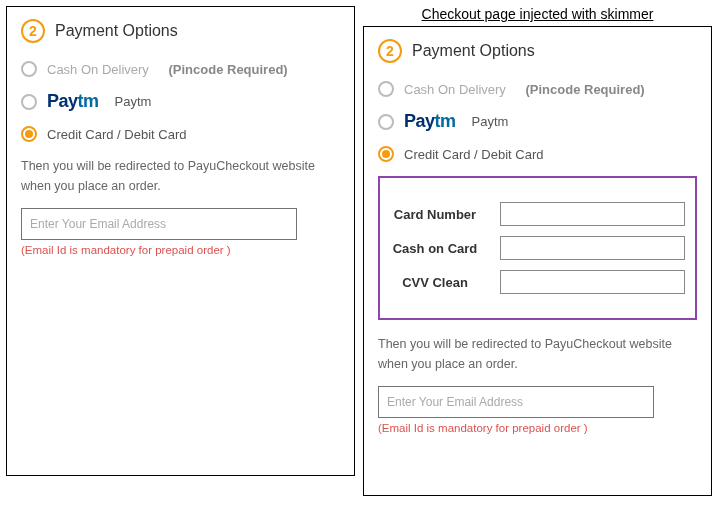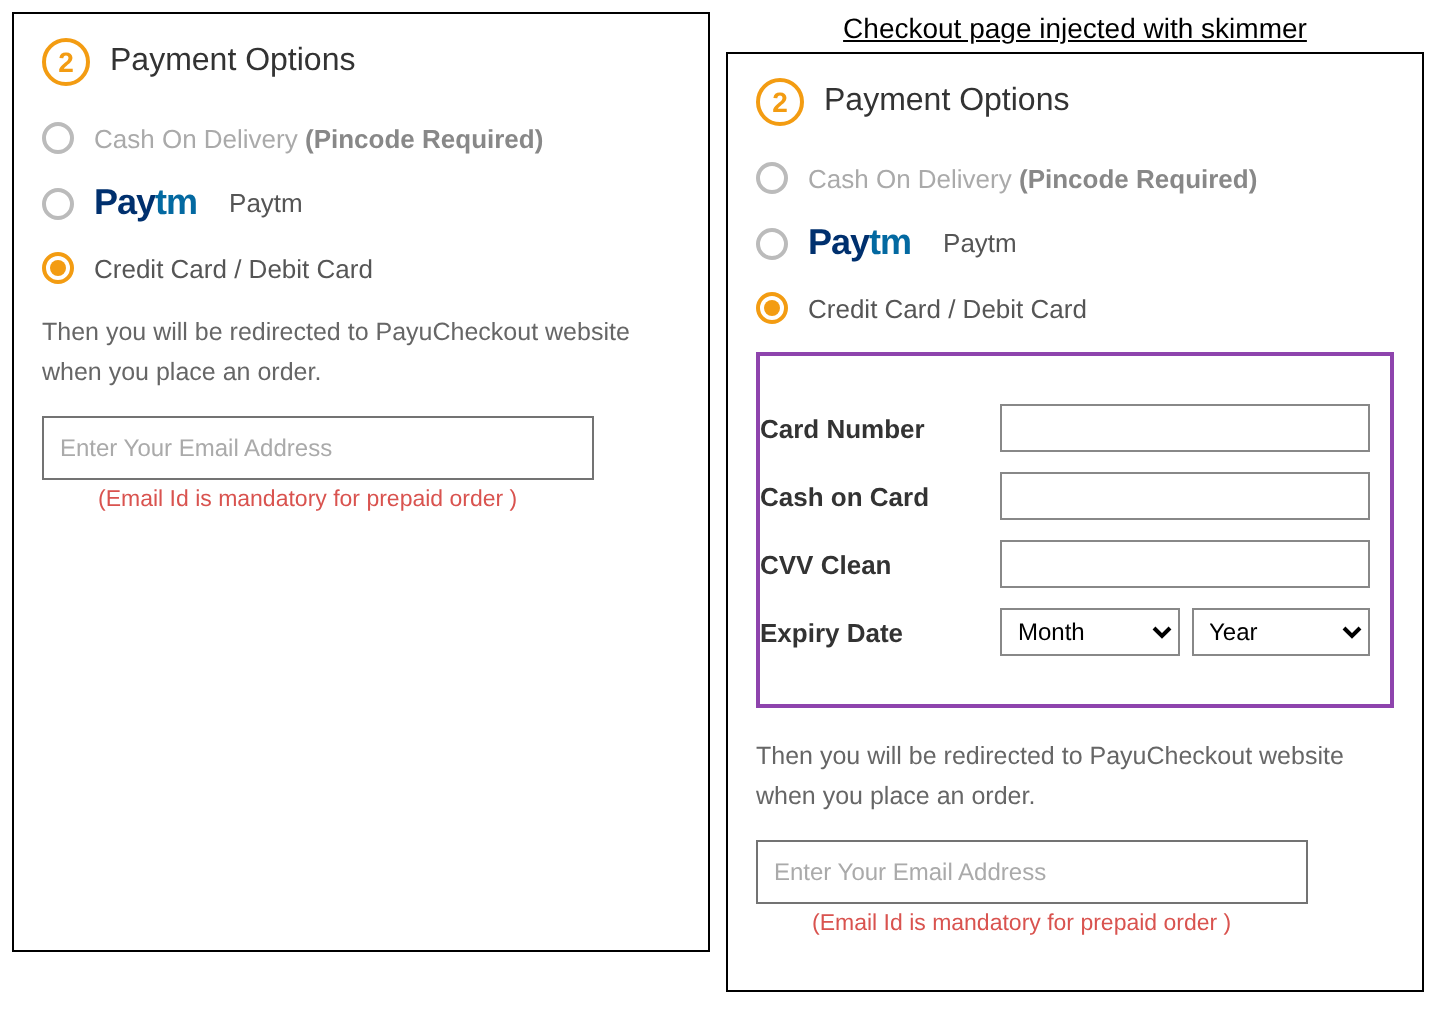--- a/index.html
+++ b/index.html
@@ -10,32 +10,32 @@
   .panel { border: 1px solid #000; padding: 12px 14px; min-height: 470px; }
   .header { display: flex; align-items: center; gap: 10px; margin-bottom: 18px; }
   .step-circle { width: 24px; height: 24px; border: 2px solid #f39c12; border-radius: 50%; display: flex; align-items: center; justify-content: center; color: #f39c12; font-weight: bold; font-size: 14px; }
   .header-title { font-size: 16px; color: #333; }
   .option-row { display: flex; align-items: center; gap: 10px; margin: 14px 0; }
   .radio { width: 16px; height: 16px; border: 2px solid #bbb; border-radius: 50%; flex-shrink: 0; position: relative; }
   .radio.selected { border-color: #f39c12; }
   .radio.selected::after { content: ''; position: absolute; width: 8px; height: 8px; background: #f39c12; border-radius: 50%; top: 2px; left: 2px; }
   .option-label { font-size: 13px; color: #555; }
   .option-label.disabled { color: #aaa; }
-  .pincode { font-weight: bold; color: #888; }
+  .pincode { font-weight: bold; color: #888; margin-left: 16px; }
   .paytm-logo { font-weight: 900; font-size: 18px; letter-spacing: -0.5px; }
   .paytm-p { color: #00306e; margin-top: 12px; }
   .paytm-tm { color: #0369a1; }
   .paytm-label { font-size: 13px; color: #555; margin-left: 6px; }
   .redirect-text { font-size: 12.5px; color: #666; line-height: 1.6; margin-top: 14px; }
   .email-input { width: 276px; border: 1px solid #737373; padding: 8px; font-size: 12px; margin-top: 12px; outline: none; }
   .email-input::placeholder { color: #aaa; }
-  .email-error { color: #d9534f; font-size: 11.5px; margin-top: 4px; margin-left: 28px; }
+  .email-error { color: #d9534f; font-size: 11.5px; margin-top: 4px; }
   .skimmer-box { border: 2px solid #8e44ad; padding: 14px 10px 14px 0; margin-top: 10px; }
   .form-row { display: flex; align-items: center; margin: 10px 0; }
-  .form-label { width: 120px; font-size: 13px; color: #333; text-align: left; padding-right: 10px; font-weight: bold; }
+  .form-label { width: 120px; font-size: 13px; color: #333; text-align: center; padding-right: 10px; font-weight: bold; }
   .form-input { flex: 1; border: 1px solid #888; height: 24px; padding: 0 4px; font-size: 12px; }
   .form-selects { display: flex; gap: 6px; flex: 1; }
   .form-select { border: 1px solid #888; height: 24px; padding: 0 4px; font-size: 12px; flex: 1; background: #fff; }
 </style>
 </head>
 <body>
 
 <div class="container">
 
   <div class="panel-wrap">
@@ -94,27 +94,20 @@
           <input class="form-input" style="">
         </div>
         <div class="form-row">
           <div class="form-label">Cash on Card</div>
           <input class="form-input" style="">
         </div>
         <div class="form-row">
           <div class="form-label">CVV Clean</div>
           <input class="form-input" style="">
         </div>
-        <div class="form-row">
-          <div class="form-label">Expiry Date</div>
-          <div class="form-selects">
-            <select class="form-select"><option>Month</option></select>
-            <select class="form-select"><option>Year</option></select>
-          </div>
-        </div>
       </div>
 
       <div class="redirect-text">Then you will be redirected to PayuCheckout website when you place an order.</div>
       <input class="email-input" placeholder="Enter Your Email Address" style="">
       <div class="email-error">(Email Id is mandatory for prepaid order )</div>
     </div>
   </div>
 </div>
 
 </body></html>

